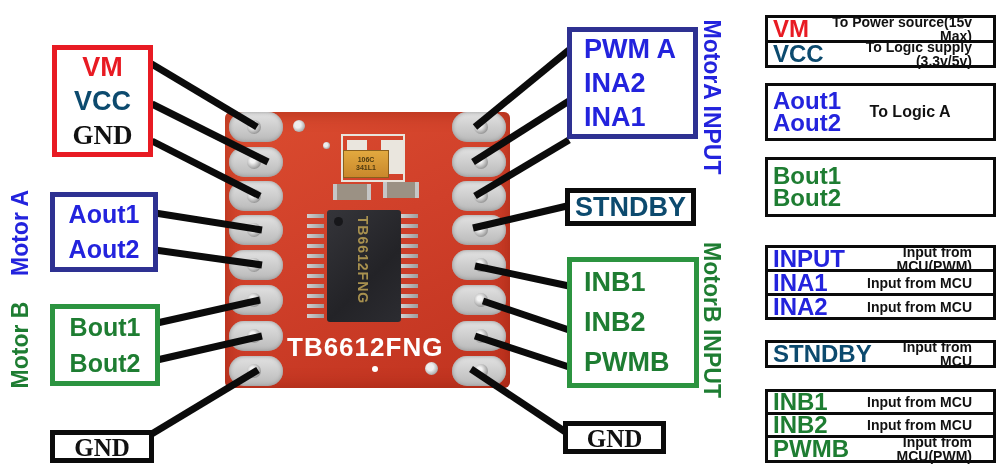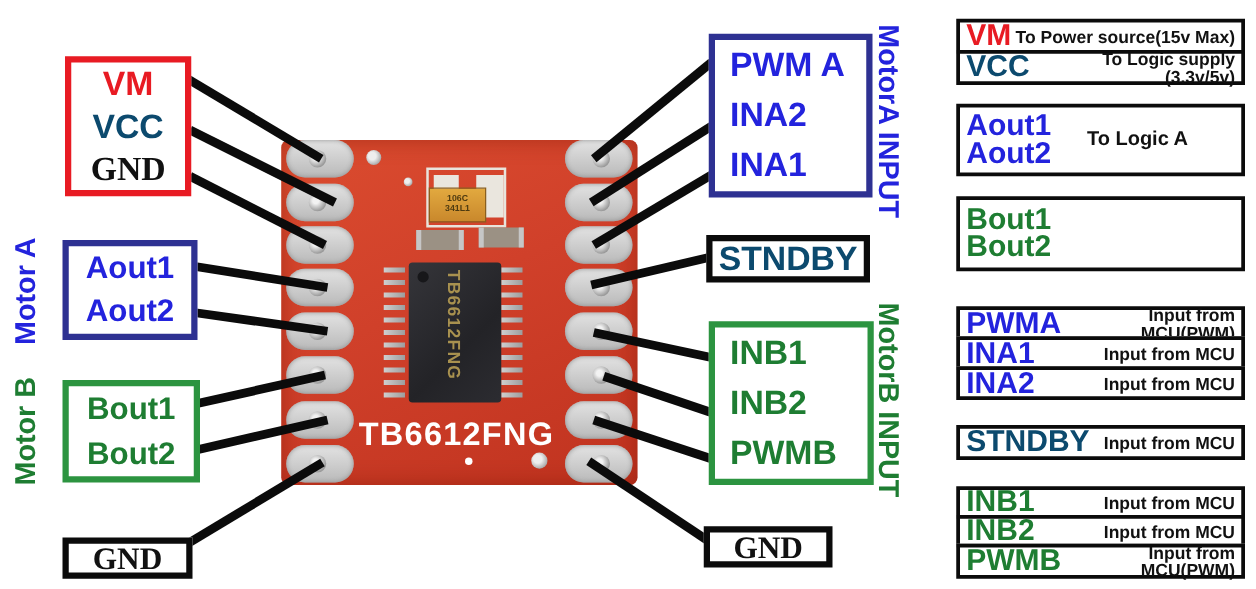--- a/index.html
+++ b/index.html
@@ -53,21 +53,21 @@
   .f27 { font-size:27px; } .f25 { font-size:25px; } .f24 { font-size:24px; }
 
   .vlabel { position:absolute; z-index:3; text-align:center; font-size:23px; white-space:nowrap; }
   .rot-ccw { transform:rotate(-90deg); }
   .rot-cw  { transform:rotate(90deg); }
 
   
   .legend-row { position:absolute; left:765px; width:231px; z-index:3; background:#fff;
                 border:3px solid #0b0b0b; display:flex; align-items:center; }
   .legend-row .pin  { padding-left:5px; line-height:0.9; }
-  .legend-row .desc { flex:1; color:#111; font-size:14px; text-align:right; padding-right:5px; line-height:1; }
+  .legend-row .desc { flex:1; color:#111; font-size:14px; text-align:right; padding-right:21px; line-height:1; }
   .legend-row .desc.center { text-align:center; padding-right:14px; }
 </style>
 </head>
 <body>
 
 <div class="canvas">
 
   <div class="board">
 
     <div class="pad" style="left:4px; top:0px">
@@ -203,21 +203,21 @@
   <div class="vlabel rot-ccw c-green" style="left:-44px; top:331px; width:130px; height:28px">Motor B</div>
   <div class="lbox box-green f25" style="left:50px; top:304px; width:110px; height:82px">
     <span class="c-green">Bout1</span>
     <span class="c-green">Bout2</span>
   </div>
 
   <div class="lbox box-black f25" style="left:50px; top:430px; width:104px; height:33px">
     <span class="c-black">GND</span>
   </div>
 
-  <div class="lbox box-navy f27 align-left" style="left:567px; top:27px; width:131px; height:131px">
+  <div class="lbox box-navy f27 align-left" style="left:567px; top:27px; width:131px; height:112px">
     <span class="c-blue">PWM A</span>
     <span class="c-blue">INA2</span>
     <span class="c-blue">INA1</span>
   </div>
   <div class="vlabel rot-cw c-blue" style="left:624px; top:84px; width:175px; height:26px">MotorA INPUT</div>
 
   <div class="lbox box-black f27" style="left:565px; top:188px; width:131px; height:38px">
     <span class="c-orange">STNDBY</span>
   </div>
 
@@ -249,21 +249,21 @@
     <span class="desc center" style="font-size:16px">To Logic A</span>
   </div>
   <div class="legend-row" style="top:157px; height:60px">
     <span class="pin c-green f24">
       <span style="display:block">Bout1</span>
       <span style="display:block">Bout2</span>
     </span>
   </div>
 
   <div class="legend-row" style="top:245px; height:27px">
-    <span class="pin c-blue f24">PWMA</span>
+    <span class="pin c-blue f24">INPUT</span>
     <span class="desc">Input from MCU(PWM)</span>
   </div>
   <div class="legend-row" style="top:269px; height:27px">
     <span class="pin c-blue f24">INA1</span>
     <span class="desc">Input from MCU</span>
   </div>
   <div class="legend-row" style="top:293px; height:27px">
     <span class="pin c-blue f24">INA2</span>
     <span class="desc">Input from MCU</span>
   </div>

